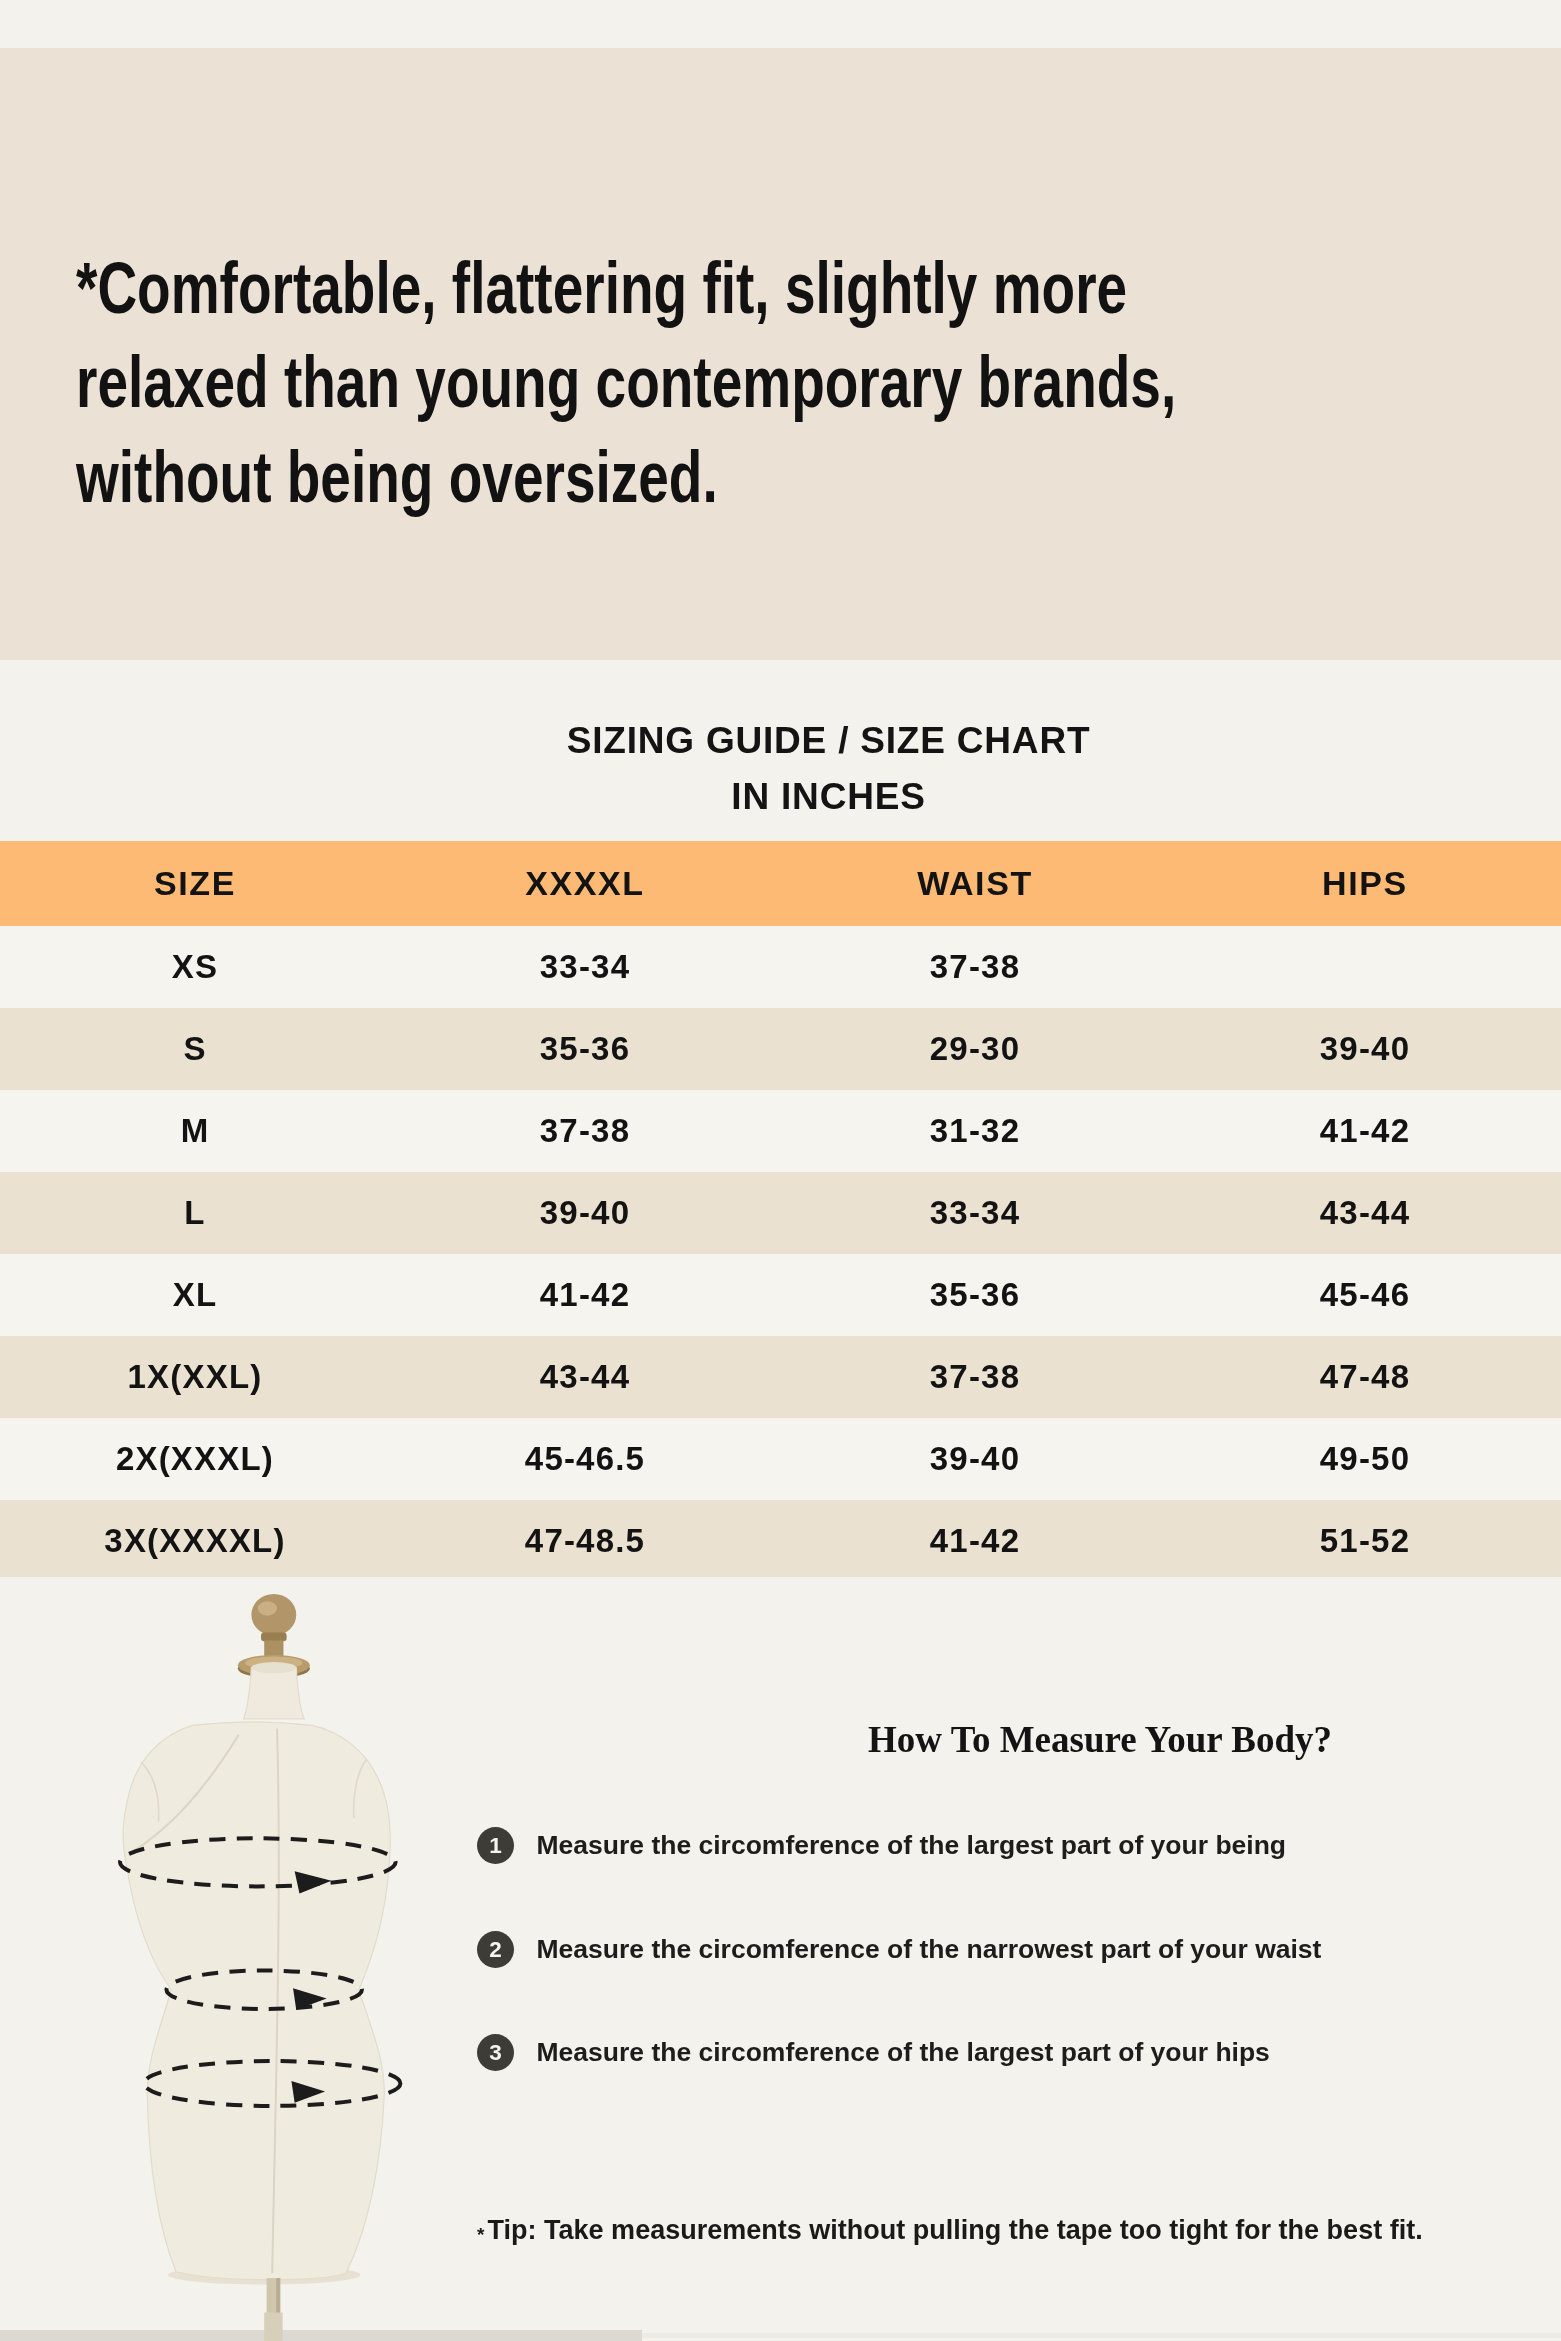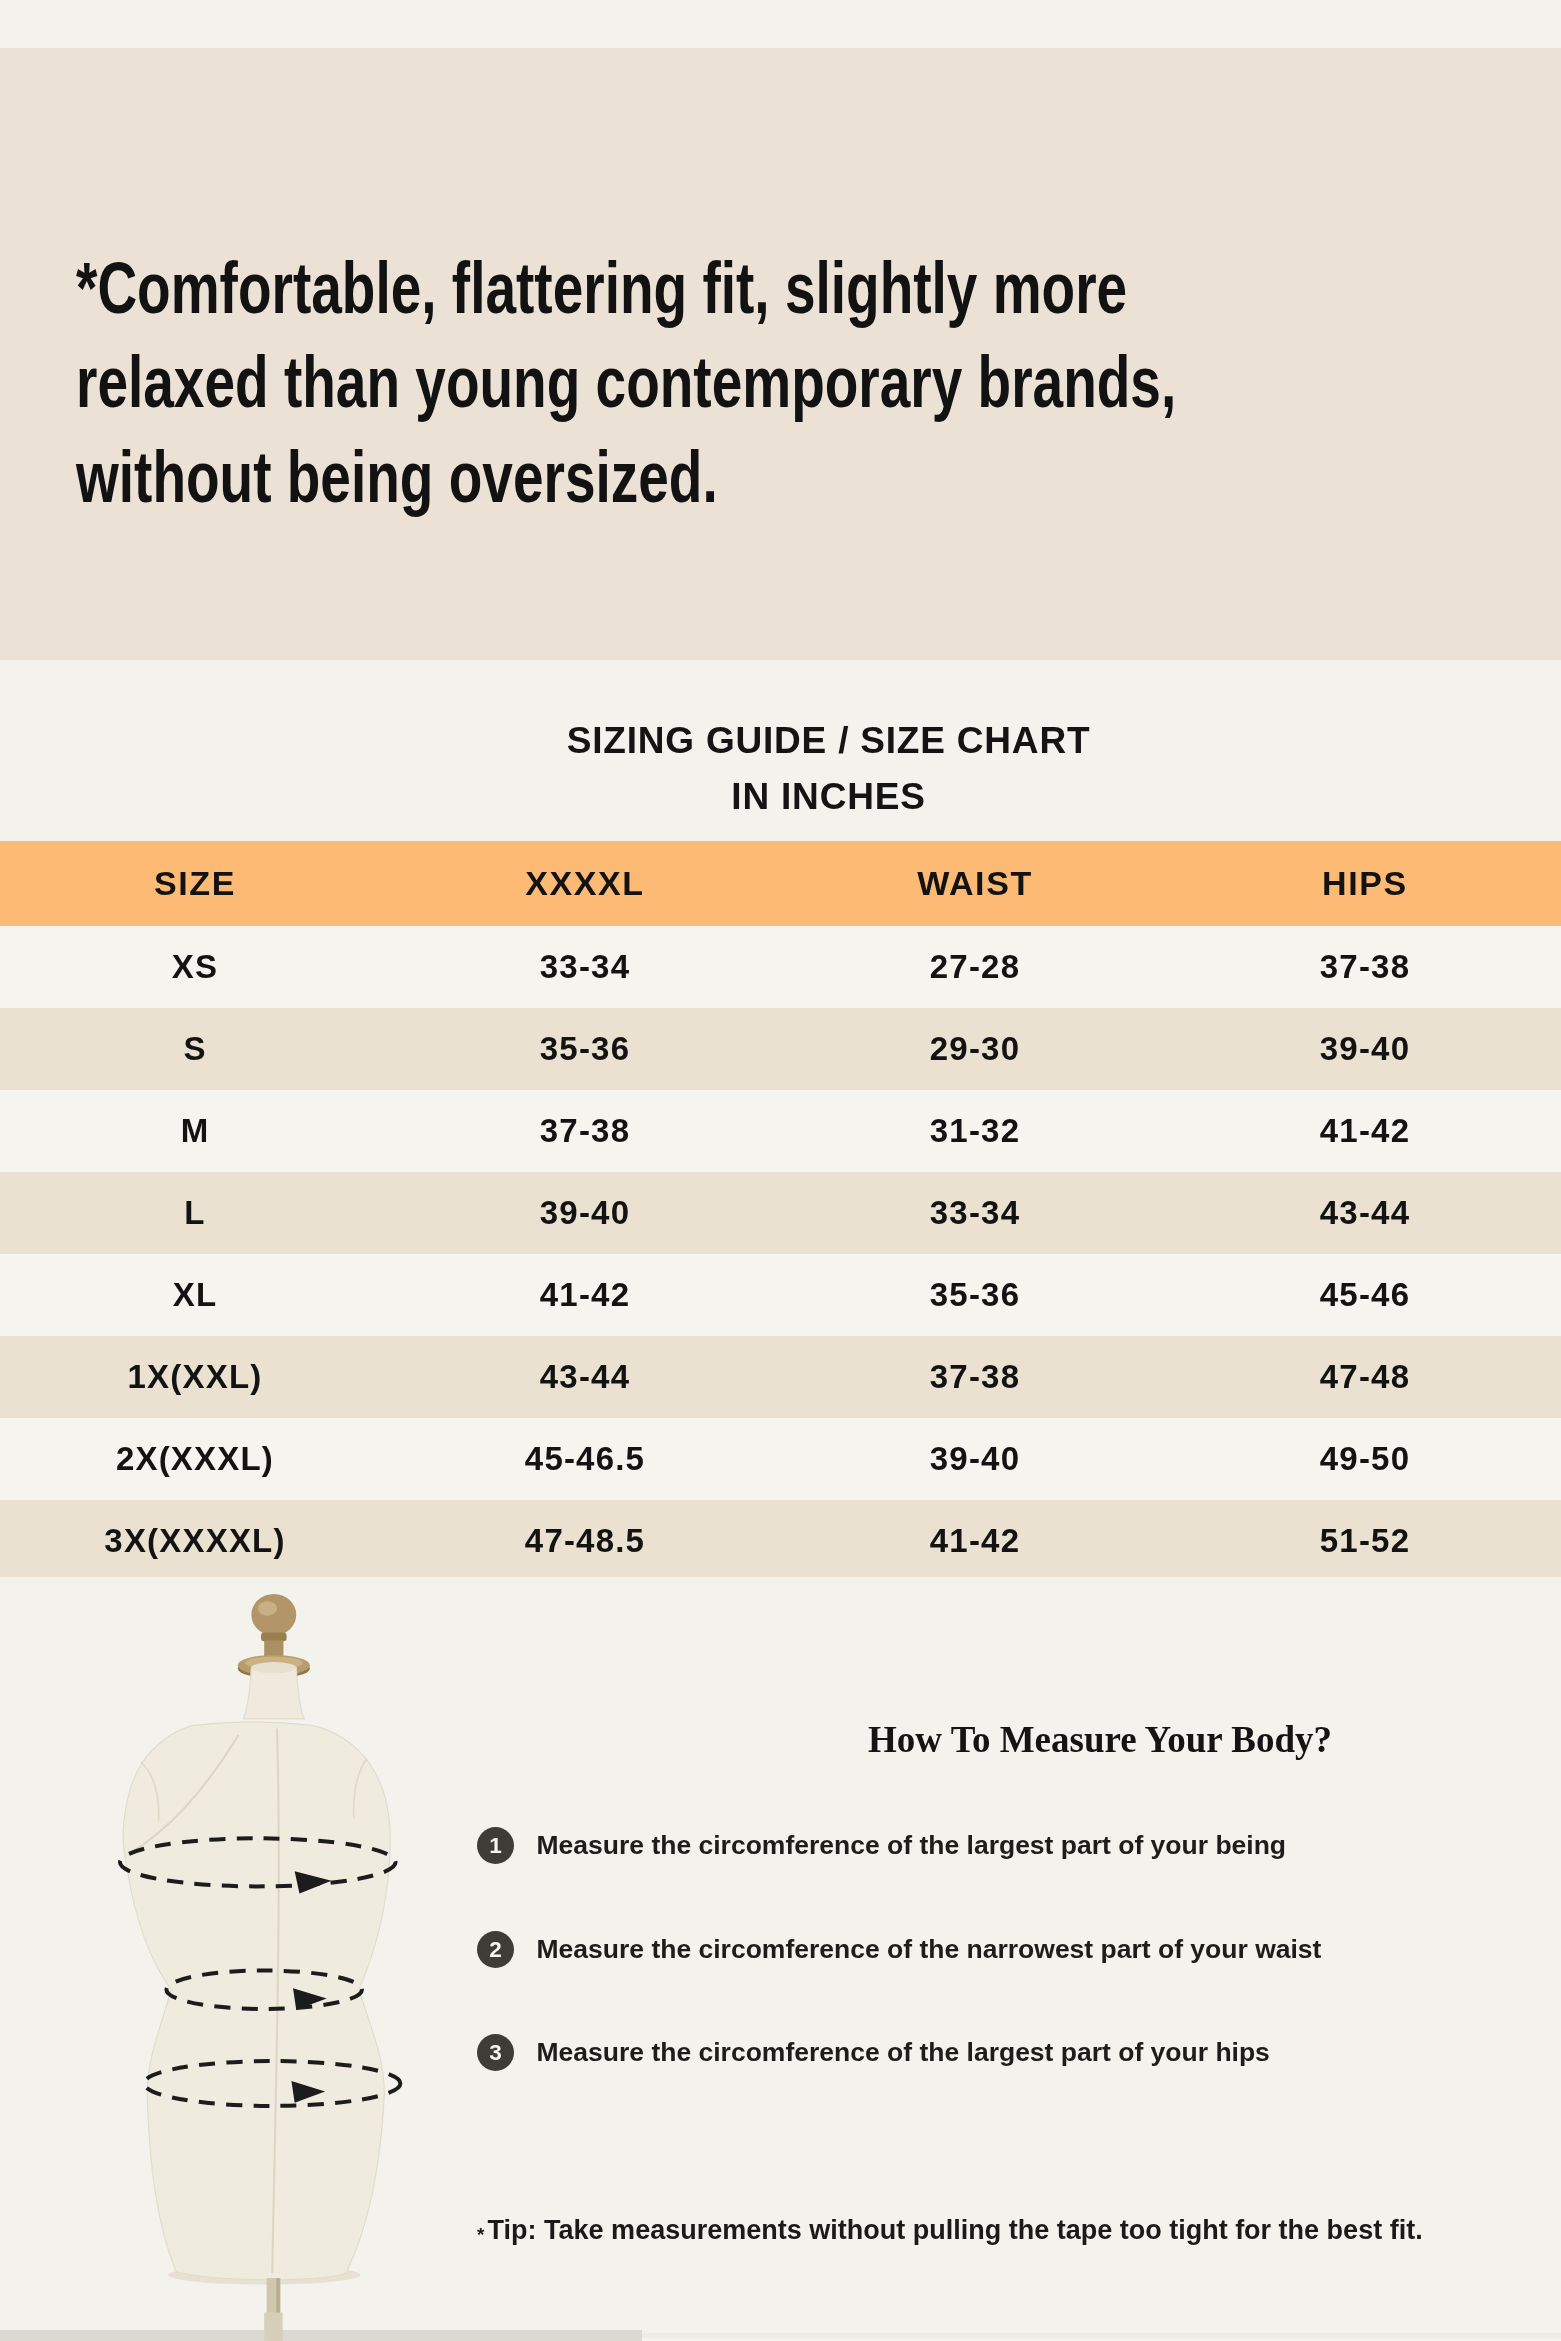--- a/index.html
+++ b/index.html
@@ -102,21 +102,20 @@
     <div class="table">
       <div class="trow header">
         <div class="tcell">SIZE</div>
         <div class="tcell">XXXXL</div>
         <div class="tcell">WAIST</div>
         <div class="tcell">HIPS</div>
       </div>
       <div class="trow r light">
         <div class="tcell">XS</div>
         <div class="tcell">33-34</div>
-        <div class="tcell">27-28</div>
         <div class="tcell">37-38</div>
       </div>
       <div class="trow r beige">
         <div class="tcell">S</div>
         <div class="tcell">35-36</div>
         <div class="tcell">29-30</div>
         <div class="tcell">39-40</div>
       </div>
       <div class="trow r light">
         <div class="tcell">M</div>

